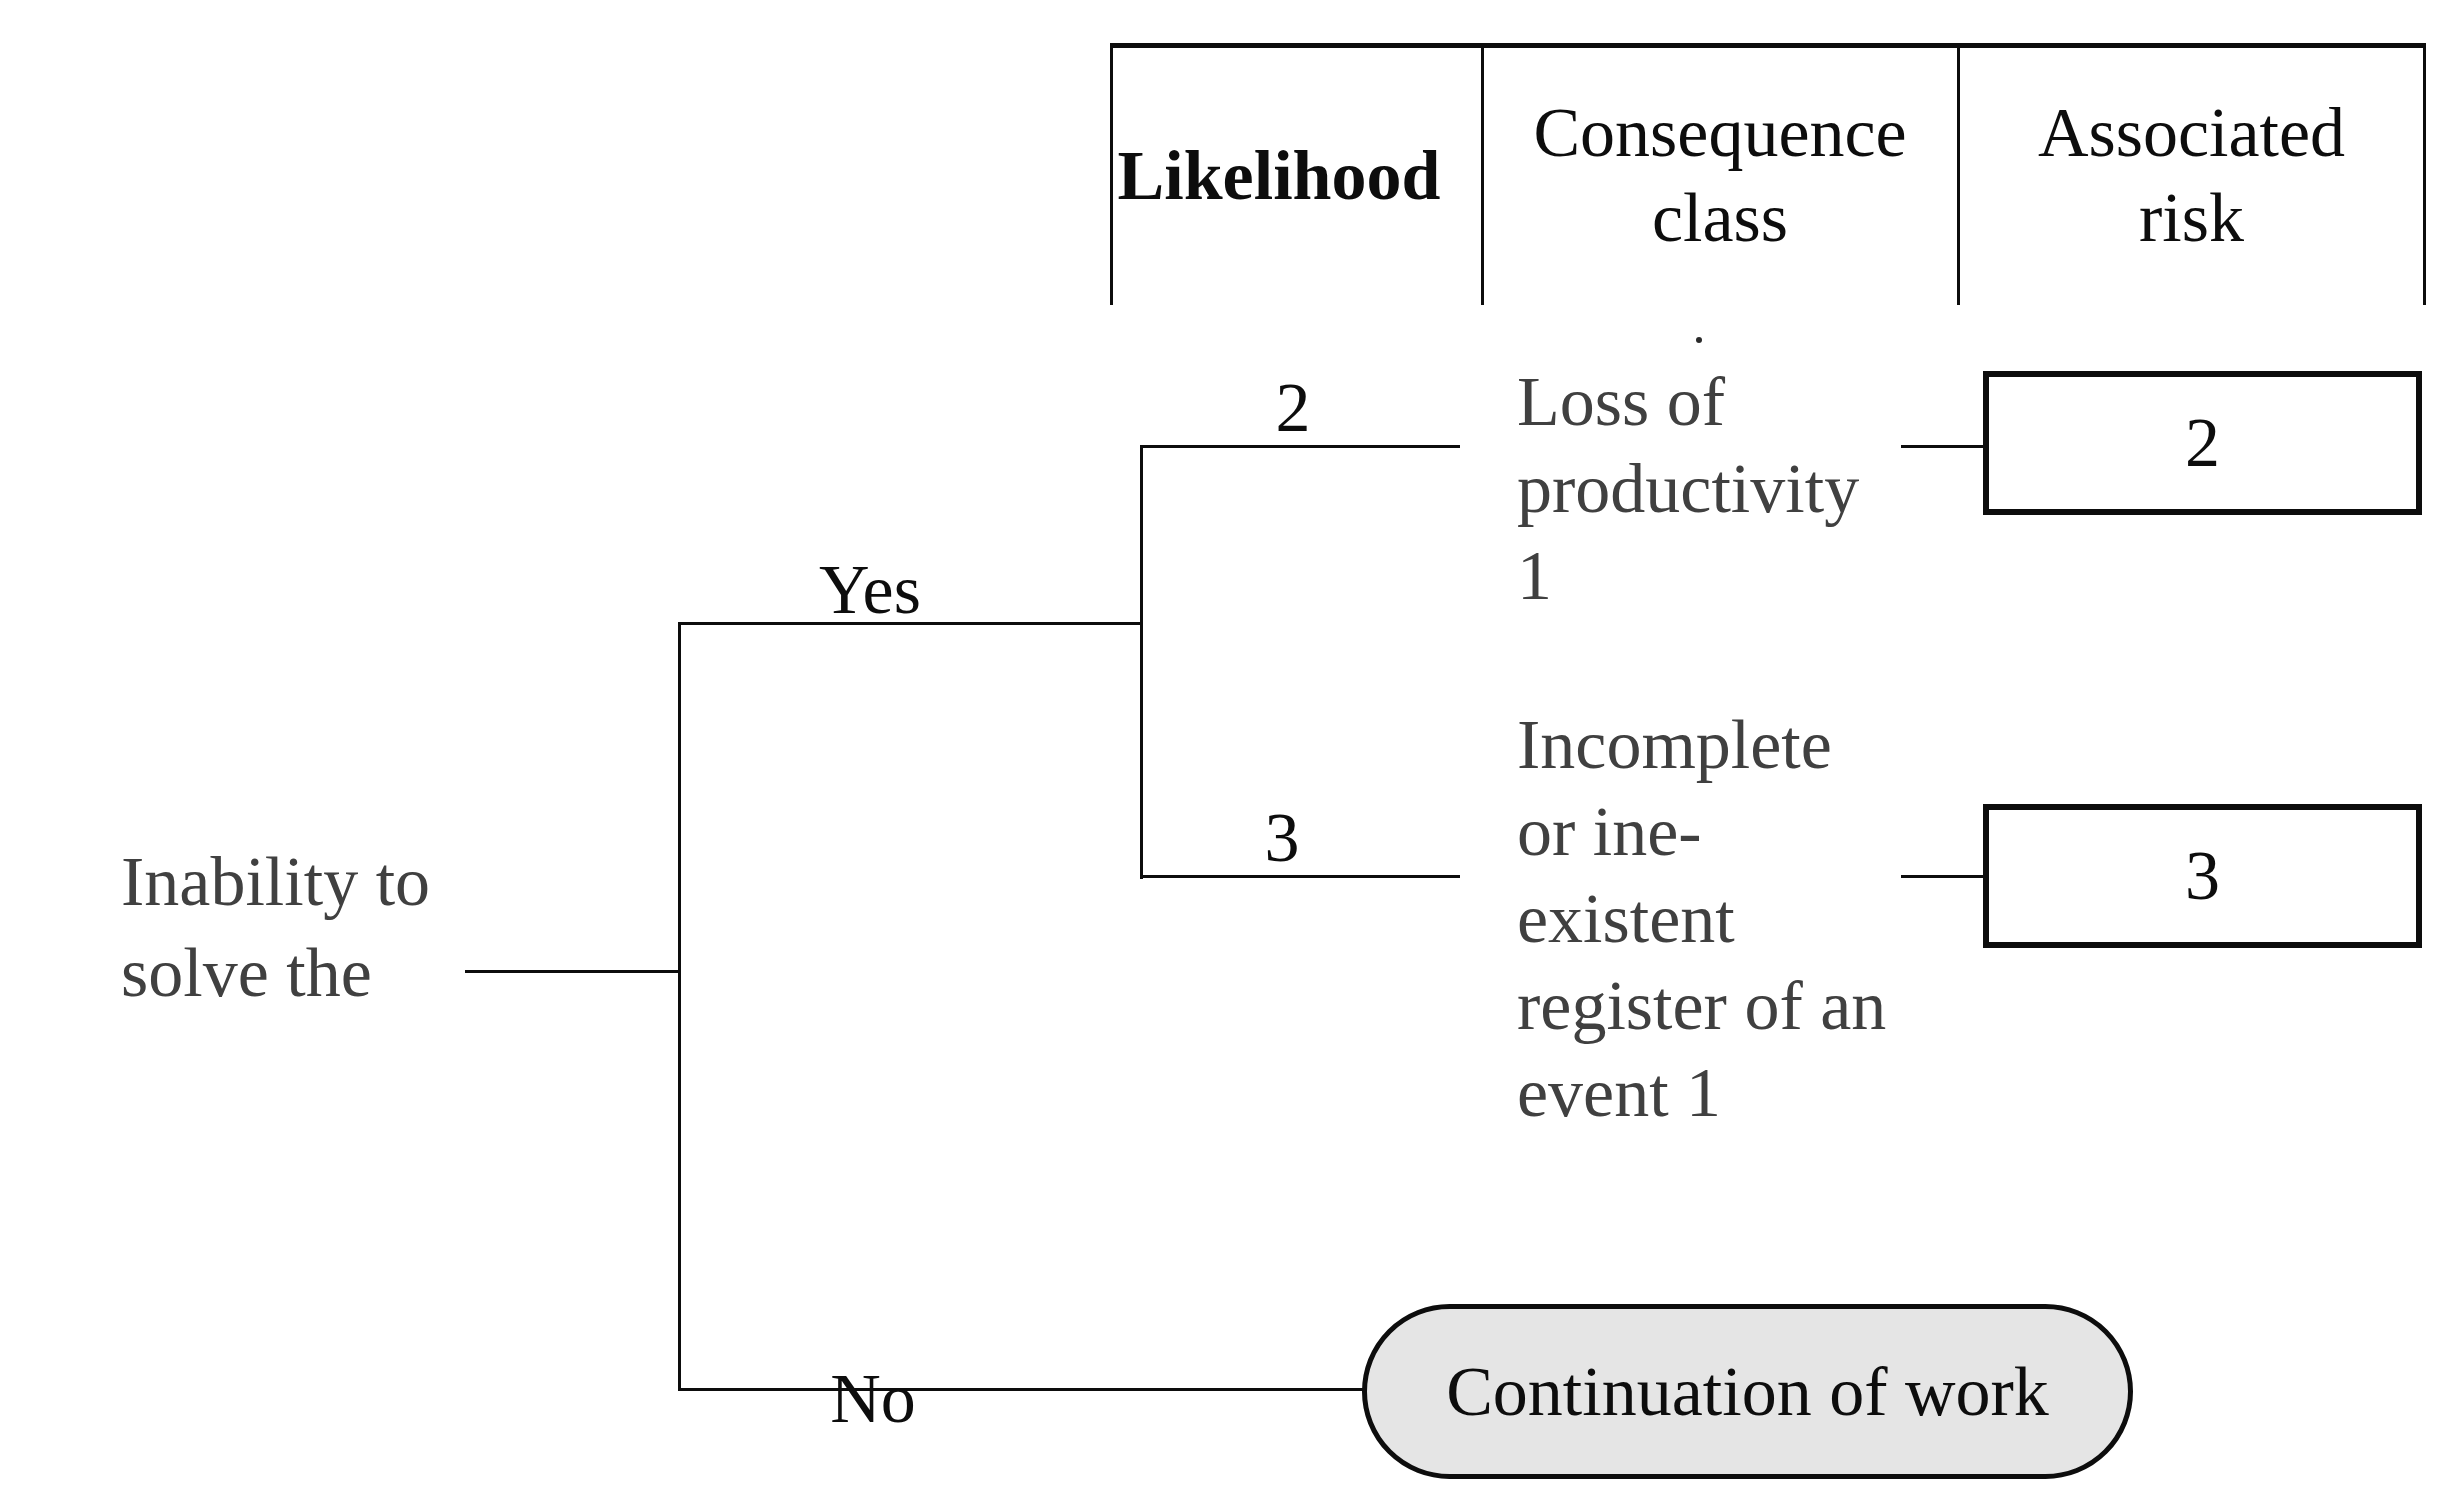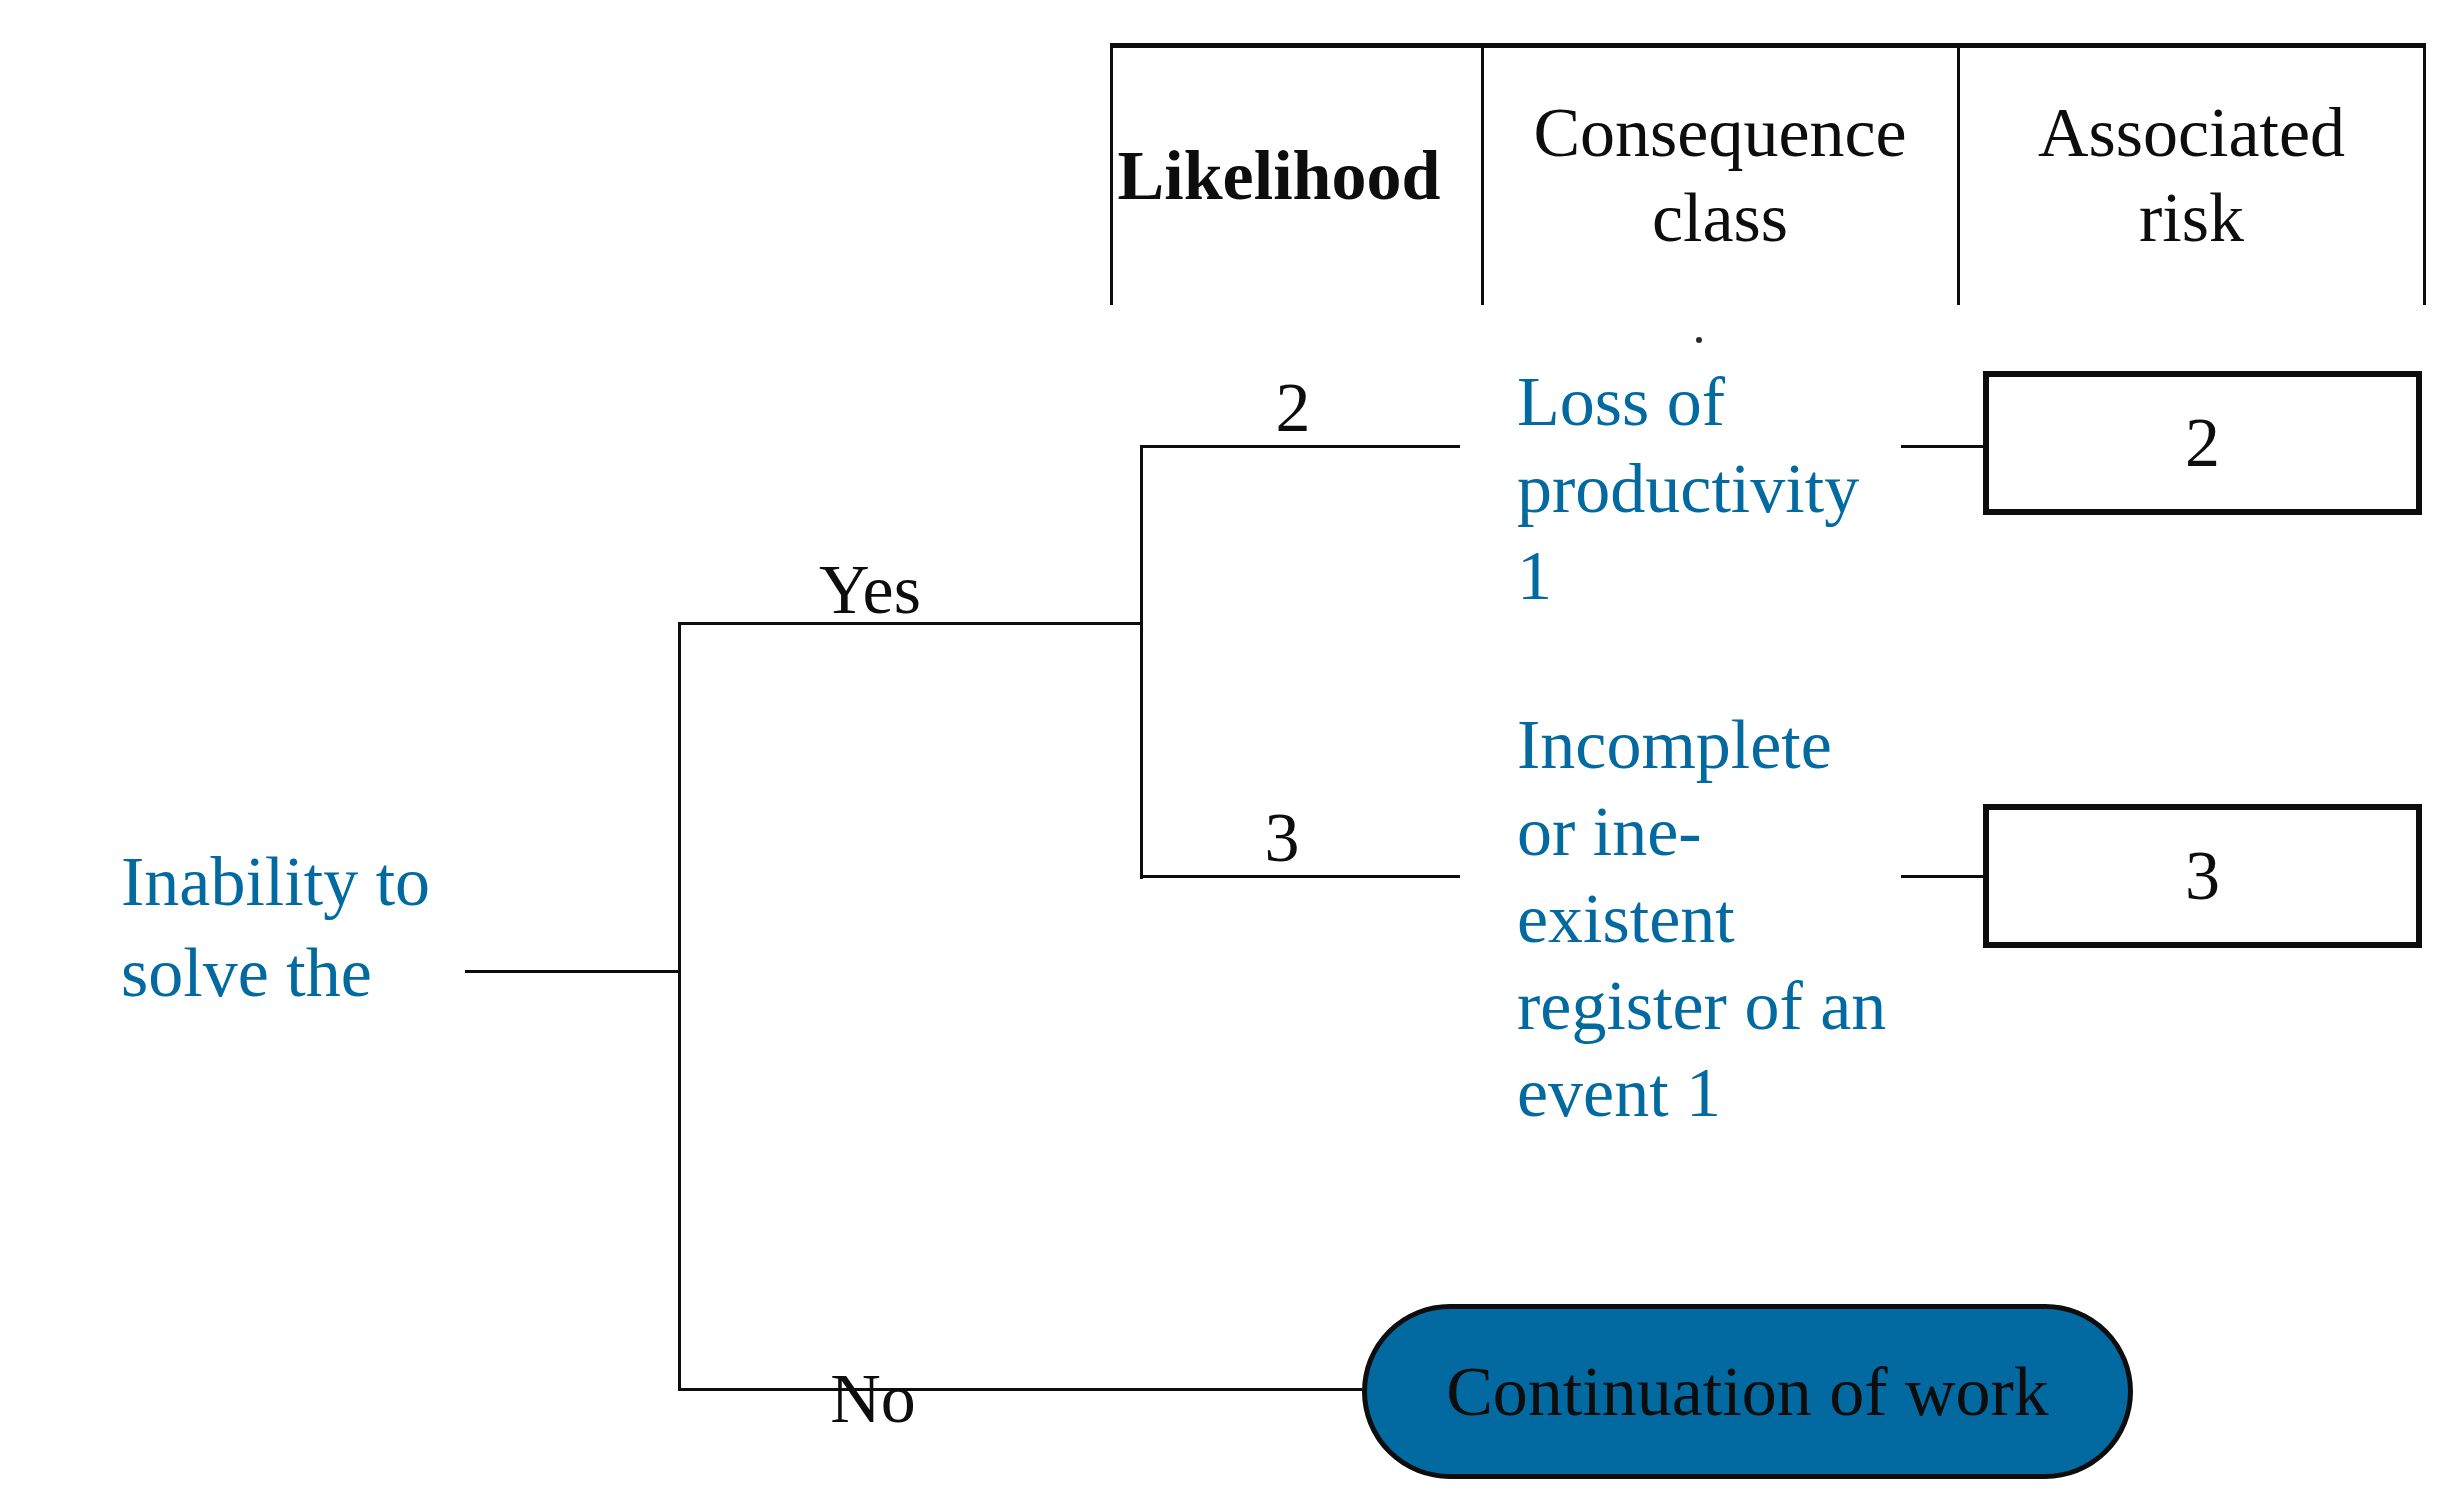--- a/index.html
+++ b/index.html
@@ -5,37 +5,37 @@
   html,body{margin:0;padding:0;background:#ffffff;}
   #stage{
     position:relative;
     width:2450px;height:1509px;
     background:#ffffff;
     font-family:"Liberation Serif","DejaVu Serif",serif;
     color:#0d0d0d;
     overflow:hidden;
   }
   .ln{position:absolute;background:#0d0d0d;}
-  .txt{position:absolute;font-size:70px;line-height:87px;white-space:nowrap;color:#0369a1;}
+  .txt{position:absolute;font-size:70px;line-height:87px;white-space:nowrap;color:#404040;}
   .lbl{position:absolute;font-size:70px;line-height:78px;white-space:nowrap;transform:translateX(-50%);}
   .hdr-cell{
     position:absolute;top:47px;height:256px;
     display:flex;flex-direction:column;justify-content:center;align-items:center;
     font-size:70px;line-height:85px;text-align:center;
   }
   .risk-box{
     position:absolute;left:1983px;width:439px;height:144px;
     border:6.2px solid #0d0d0d;box-sizing:border-box;background:#ffffff;
     display:flex;align-items:center;justify-content:center;
     font-size:70px;
   }
   .terminal{
     position:absolute;left:1362px;top:1304px;width:771px;height:175px;
     border:5.4px solid #0d0d0d;border-radius:93px;box-sizing:border-box;
-    background:#0369a1;
+    background:#e5e5e5;
     display:flex;align-items:center;justify-content:center;
     font-size:70px;white-space:nowrap;
   }
   .dot{position:absolute;width:6.2px;height:6.2px;border-radius:50%;background:#2a2a2a;}
 </style>
 </head>
 <body>
 
 <div id="stage">
 

